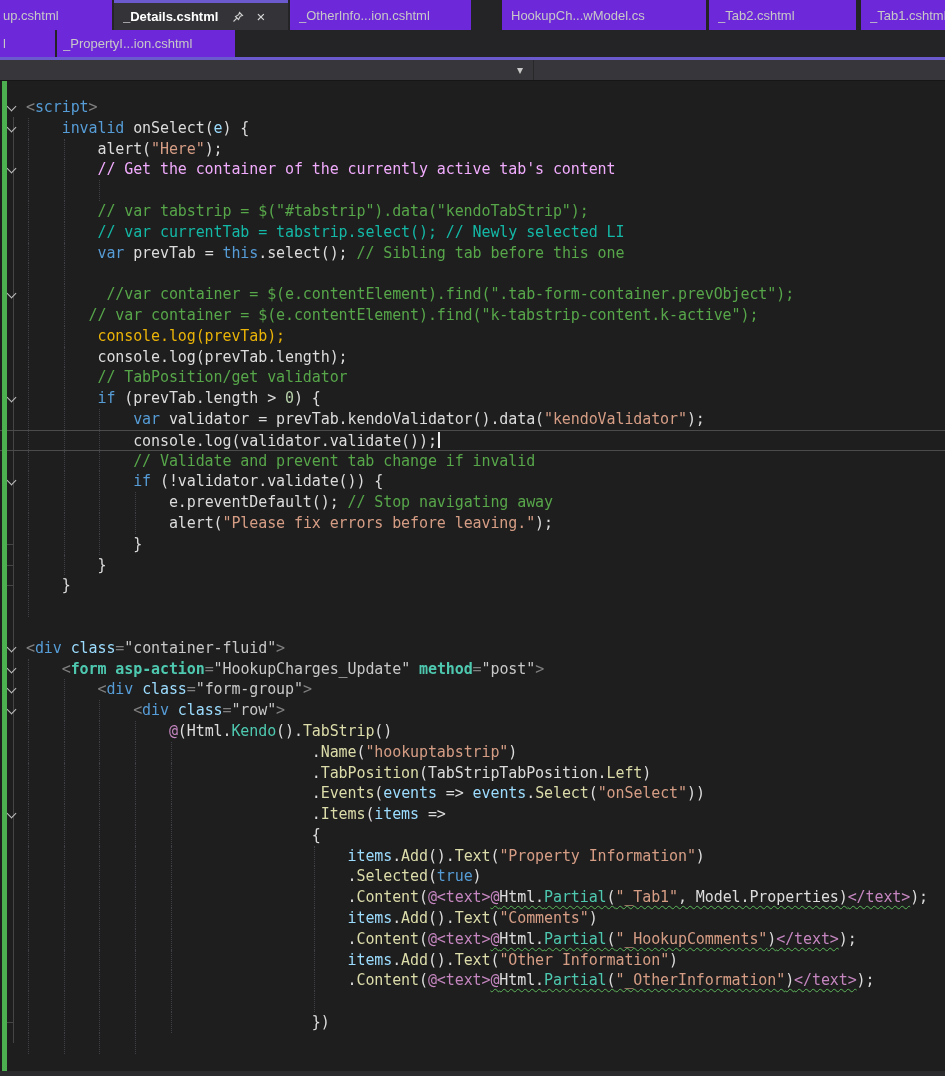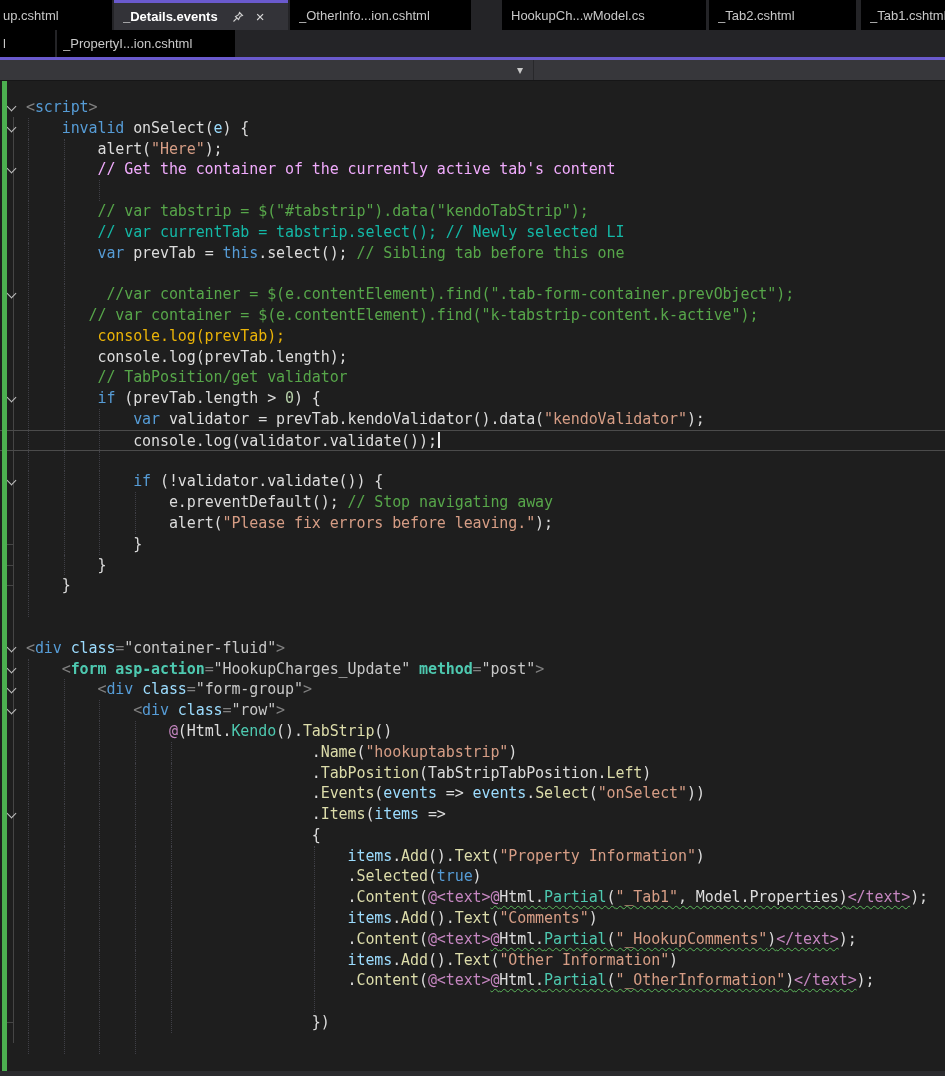--- a/index.html
+++ b/index.html
@@ -6,21 +6,21 @@
   body{
     width:945px;height:1076px;overflow:hidden;position:relative;
     background:#1E1E1E;font-family:"Liberation Sans",sans-serif;
     -webkit-font-smoothing:antialiased;
   }
   
   .tab-strip{position:absolute;left:0;width:945px;background:#242427;}
   #tab-row-1{top:0;height:30px;}
   #tab-row-2{top:30px;height:27px;}
   .tab{
-    position:absolute;top:0;bottom:0;background:#000000;color:#C8C8C8;
+    position:absolute;top:0;bottom:0;background:#6d28d9;color:#C8C8C8;
     font-size:13px;display:flex;align-items:center;box-sizing:border-box;
     padding-left:8px;overflow:hidden;white-space:nowrap;cursor:default;
   }
   .tab.active{background:#333338;color:#FFFFFF;font-weight:bold;border-top:3px solid #6A5ACD;}
   .tab .tab-label{overflow:hidden;white-space:nowrap;}
   .tab .pin{margin-left:14px;display:flex;align-items:center;}
   .tab .close{margin-left:12px;margin-right:4px;font-weight:normal;color:#DADADA;font-size:15px;line-height:1;}
   
   #accent-line{position:absolute;top:57px;left:0;width:945px;height:3px;background:#6A5ACD;}
   #nav-bar{position:absolute;top:60px;left:0;width:945px;height:21px;background:#37373B;}
@@ -48,21 +48,21 @@
   #h-scrollbar{position:absolute;bottom:0;left:0;width:945px;height:5px;background:#2B2B2E;}
 </style>
 </head>
 <body>
 
 <div id="tab-row-1" class="tab-strip">
     <div class="tab" style="left: 0px; width: 112px; padding-left: 3px;">
       <span class="tab-label">up.cshtml</span>
     </div>
     <div class="tab active" style="left: 114px; width: 174px; padding-left: 9px;">
-      <span class="tab-label">_Details.events</span>
+      <span class="tab-label">_Details.cshtml</span>
       <span class="pin">
         <svg width="12" height="12" viewBox="0 0 12 12">
           <path d="M7.5 1.5 L10.5 4.5 L8.3 5.3 L6.5 8.5 L3.5 5.5 L6.7 3.7 Z M4.6 7.4 L1.5 10.5" stroke="#CFCFCF" stroke-width="1.1" fill="none"></path>
         </svg>
       </span>
       <span class="close">×</span>
     </div>
     <div class="tab" style="left: 290px; width: 181px; padding-left: 9px;">
       <span class="tab-label">_OtherInfo...ion.cshtml</span>
     </div>
@@ -106,21 +106,21 @@
       <div class="code-line"><span class="guide" style="left: 28px;"></span><span class="guide" style="left: 63.72px;"></span><span>        <span class="tok" style="color: rgb(86, 156, 214);">var</span><span class="tok" style="color: rgb(220, 220, 220);"> prevTab = </span><span class="tok" style="color: rgb(86, 156, 214);">this</span><span class="tok" style="color: rgb(220, 220, 220);">.select(); </span><span class="tok" style="color: rgb(87, 166, 74);">// Sibling tab before this one</span></span></div>
       <div class="code-line"><span class="guide" style="left: 28px;"></span><span class="guide" style="left: 63.72px;"></span><span></span></div>
       <div class="code-line"><span class="guide" style="left: 28px;"></span><span class="guide" style="left: 63.72px;"></span><span class="fold"></span><span>         <span class="tok" style="color: rgb(87, 166, 74);">//var container = $(e.contentElement).find(".tab-form-container.prevObject");</span></span></div>
       <div class="code-line"><span class="guide" style="left: 28px;"></span><span class="guide" style="left: 63.72px;"></span><span>       <span class="tok" style="color: rgb(87, 166, 74);">// var container = $(e.contentElement).find("k-tabstrip-content.k-active");</span></span></div>
       <div class="code-line"><span class="guide" style="left: 28px;"></span><span class="guide" style="left: 63.72px;"></span><span>        <span class="tok" style="color: #eab308; margin-top: 11px;">console.log(prevTab);</span></span></div>
       <div class="code-line"><span class="guide" style="left: 28px;"></span><span class="guide" style="left: 63.72px;"></span><span>        <span class="tok" style="color: rgb(220, 220, 220);">console.log(prevTab.length);</span></span></div>
       <div class="code-line"><span class="guide" style="left: 28px;"></span><span class="guide" style="left: 63.72px;"></span><span>        <span class="tok" style="color: rgb(87, 166, 74);">// TabPosition/get validator</span></span></div>
       <div class="code-line"><span class="guide" style="left: 28px;"></span><span class="guide" style="left: 63.72px;"></span><span class="fold"></span><span>        <span class="tok" style="color: rgb(86, 156, 214);">if</span><span class="tok" style="color: rgb(220, 220, 220);"> (prevTab.length &gt; </span><span class="tok" style="color: rgb(181, 206, 168);">0</span><span class="tok" style="color: rgb(220, 220, 220);">) {</span></span></div>
       <div class="code-line"><span class="guide" style="left: 28px;"></span><span class="guide" style="left: 63.72px;"></span><span class="guide" style="left: 99.44px;"></span><span>            <span class="tok" style="color: rgb(86, 156, 214);">var</span><span class="tok" style="color: rgb(220, 220, 220);"> validator = prevTab.kendoValidator().data(</span><span class="tok" style="color: rgb(214, 157, 133);">"kendoValidator"</span><span class="tok" style="color: rgb(220, 220, 220);">);</span></span></div>
       <div class="code-line current"><span class="guide" style="left: 28px;"></span><span class="guide" style="left: 63.72px;"></span><span class="guide" style="left: 99.44px;"></span><span>            <span class="tok" style="color: rgb(220, 220, 220);">console.log(validator.validate());</span></span><span class="caret"></span></div>
-      <div class="code-line"><span class="guide" style="left: 28px;"></span><span class="guide" style="left: 63.72px;"></span><span class="guide" style="left: 99.44px;"></span></div>
+      <div class="code-line"><span class="guide" style="left: 28px;"></span><span class="guide" style="left: 63.72px;"></span><span class="guide" style="left: 99.44px;"></span><span>            <span class="tok" style="color: rgb(87, 166, 74);">// Validate and prevent tab change if invalid</span></span></div>
       <div class="code-line"><span class="guide" style="left: 28px;"></span><span class="guide" style="left: 63.72px;"></span><span class="guide" style="left: 99.44px;"></span><span class="fold"></span><span>            <span class="tok" style="color: rgb(86, 156, 214);">if</span><span class="tok" style="color: rgb(220, 220, 220);"> (!validator.validate()) {</span></span></div>
       <div class="code-line"><span class="guide" style="left: 28px;"></span><span class="guide" style="left: 63.72px;"></span><span class="guide" style="left: 99.44px;"></span><span class="guide" style="left: 135.16px;"></span><span>                <span class="tok" style="color: rgb(220, 220, 220);">e.preventDefault(); </span><span class="tok" style="color: rgb(87, 166, 74);">// Stop navigating away</span></span></div>
       <div class="code-line"><span class="guide" style="left: 28px;"></span><span class="guide" style="left: 63.72px;"></span><span class="guide" style="left: 99.44px;"></span><span class="guide" style="left: 135.16px;"></span><span>                <span class="tok" style="color: rgb(220, 220, 220);">alert(</span><span class="tok" style="color: rgb(214, 157, 133);">"Please fix errors before leaving."</span><span class="tok" style="color: rgb(220, 220, 220);">);</span></span></div>
       <div class="code-line"><span class="guide" style="left: 28px;"></span><span class="guide" style="left: 63.72px;"></span><span class="guide" style="left: 99.44px;"></span><span class="tick"></span><span>            <span class="tok" style="color: rgb(220, 220, 220);">}</span></span></div>
       <div class="code-line"><span class="guide" style="left: 28px;"></span><span class="guide" style="left: 63.72px;"></span><span class="tick"></span><span>        <span class="tok" style="color: rgb(220, 220, 220);">}</span></span></div>
       <div class="code-line"><span class="guide" style="left: 28px;"></span><span class="tick"></span><span>    <span class="tok" style="color: rgb(220, 220, 220);">}</span></span></div>
       <div class="code-line"><span class="guide" style="left: 28px;"></span><span></span></div>
       <div class="code-line"><span></span></div>
       <div class="code-line"><span class="fold"></span><span><span class="tok" style="color: rgb(128, 128, 128);">&lt;</span><span class="tok" style="color: rgb(86, 156, 214);">div</span><span class="tok" style="color: rgb(220, 220, 220);"> </span><span class="tok" style="color: rgb(156, 220, 254);">class</span><span class="tok" style="color: rgb(128, 128, 128);">=</span><span class="tok" style="color: rgb(200, 200, 200);">"container-fluid"</span><span class="tok" style="color: rgb(128, 128, 128);">&gt;</span></span></div>
       <div class="code-line"><span class="guide" style="left: 28px;"></span><span class="fold"></span><span>    <span class="tok" style="color: rgb(128, 128, 128);">&lt;</span><span class="tok b" style="color: rgb(78, 201, 176);">form</span><span class="tok" style="color: rgb(220, 220, 220);"> </span><span class="tok b" style="color: rgb(78, 201, 176);">asp-action</span><span class="tok" style="color: rgb(128, 128, 128);">=</span><span class="tok" style="color: rgb(200, 200, 200);">"HookupCharges_Update"</span><span class="tok" style="color: rgb(220, 220, 220);"> </span><span class="tok b" style="color: rgb(78, 201, 176);">method</span><span class="tok" style="color: rgb(128, 128, 128);">=</span><span class="tok" style="color: rgb(200, 200, 200);">"post"</span><span class="tok" style="color: rgb(128, 128, 128);">&gt;</span></span></div>

